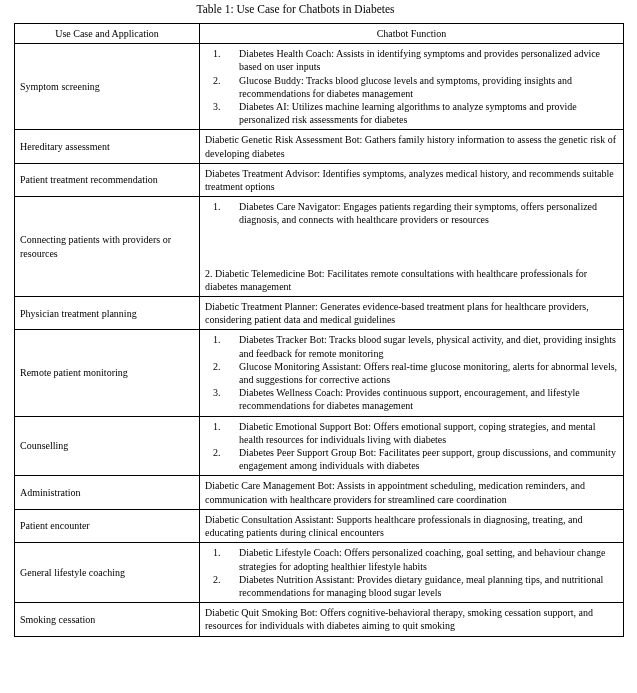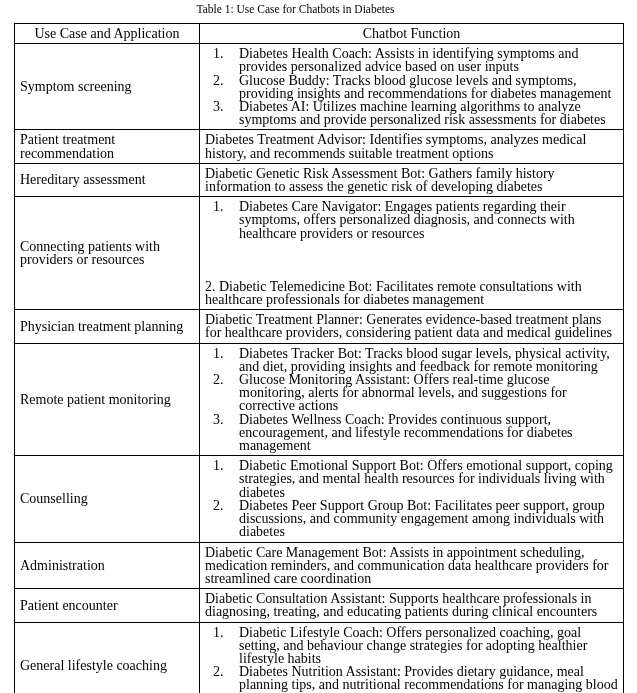--- a/index.html
+++ b/index.html
@@ -26,21 +26,21 @@
     margin: 2px 0 7px 0;
   }
   table.tbl {
     border-collapse: collapse;
     width: 609px;
     table-layout: fixed;
   }
   table.tbl th, table.tbl td {
     border: 1px solid #000000;
     vertical-align: middle;
-    font-size: 14px;
+    font-size: 10px;
     line-height: 13.2px;
     padding: 3px 5px 3px 5px;
   }
   table.tbl th {
     text-align: center;
     font-weight: normal;
     padding-top: 3px;
     padding-bottom: 3px;
   }
   col.c1 { width: 185px; }
@@ -96,29 +96,29 @@
           <td class="usecase">Symptom screening</td>
           <td class="func">
             <ol class="numlist">
               <li><span class="num">1.</span><span>Diabetes Health Coach: Assists in identifying symptoms and provides personalized advice based on user inputs</span></li>
               <li><span class="num">2.</span><span>Glucose Buddy: Tracks blood glucose levels and symptoms, providing insights and recommendations for diabetes management</span></li>
               <li><span class="num">3.</span><span>Diabetes AI: Utilizes machine learning algorithms to analyze symptoms and provide personalized risk assessments for diabetes</span></li>
             </ol>
           </td>
         </tr>
         <tr>
+          <td class="usecase">Hereditary assessment</td>
+          <td class="func">
+            <p>Diabetic Genetic Risk Assessment Bot: Gathers family history information to assess the genetic risk of developing diabetes</p>
+          </td>
+        </tr>
+        <tr>
           <td class="usecase">Patient treatment recommendation</td>
           <td class="func">
             <p>Diabetes Treatment Advisor: Identifies symptoms, analyzes medical history, and recommends suitable treatment options</p>
-          </td>
-        </tr>
-        <tr>
-          <td class="usecase">Hereditary assessment</td>
-          <td class="func">
-            <p>Diabetic Genetic Risk Assessment Bot: Gathers family history information to assess the genetic risk of developing diabetes</p>
           </td>
         </tr>
         <tr>
           <td class="usecase">Connecting patients with providers or resources</td>
           <td class="func">
             <ol class="numlist">
               <li><span class="num">1.</span><span>Diabetes Care Navigator: Engages patients regarding their symptoms, offers personalized diagnosis, and connects with healthcare providers or resources</span></li>
               <li class="plain-sub" style="padding-left: 0px; margin-top: 40px;"><span>2. Diabetic Telemedicine Bot: Facilitates remote consultations with healthcare professionals for diabetes management</span></li>
             </ol>
           </td>
@@ -144,34 +144,40 @@
           <td class="func">
             <ol class="numlist">
               <li><span class="num">1.</span><span>Diabetic Emotional Support Bot: Offers emotional support, coping strategies, and mental health resources for individuals living with diabetes</span></li>
               <li><span class="num">2.</span><span>Diabetes Peer Support Group Bot: Facilitates peer support, group discussions, and community engagement among individuals with diabetes</span></li>
             </ol>
           </td>
         </tr>
         <tr>
           <td class="usecase">Administration</td>
           <td class="func">
-            <p>Diabetic Care Management Bot: Assists in appointment scheduling, medication reminders, and communication data healthcare providers for streamlined care coordination</p>
+            <p>Diabetic Care Management Bot: Assists in appointment scheduling, medication reminders, and communication with healthcare providers for streamlined care coordination</p>
           </td>
         </tr>
         <tr>
           <td class="usecase">Patient encounter</td>
           <td class="func">
             <p>Diabetic Consultation Assistant: Supports healthcare professionals in diagnosing, treating, and educating patients during clinical encounters</p>
           </td>
         </tr>
         <tr>
           <td class="usecase">General lifestyle coaching</td>
           <td class="func">
             <ol class="numlist">
               <li><span class="num">1.</span><span>Diabetic Lifestyle Coach: Offers personalized coaching, goal setting, and behaviour change strategies for adopting healthier lifestyle habits</span></li>
               <li><span class="num">2.</span><span>Diabetes Nutrition Assistant: Provides dietary guidance, meal planning tips, and nutritional recommendations for managing blood sugar levels</span></li>
             </ol>
           </td>
         </tr>
+        <tr>
+          <td class="usecase">Smoking cessation</td>
+          <td class="func">
+            <p>Diabetic Quit Smoking Bot: Offers cognitive-behavioral therapy, smoking cessation support, and resources for individuals with diabetes aiming to quit smoking</p>
+          </td>
+        </tr>
       </tbody>
   </table>
 
 </div>
 
 </body></html>

